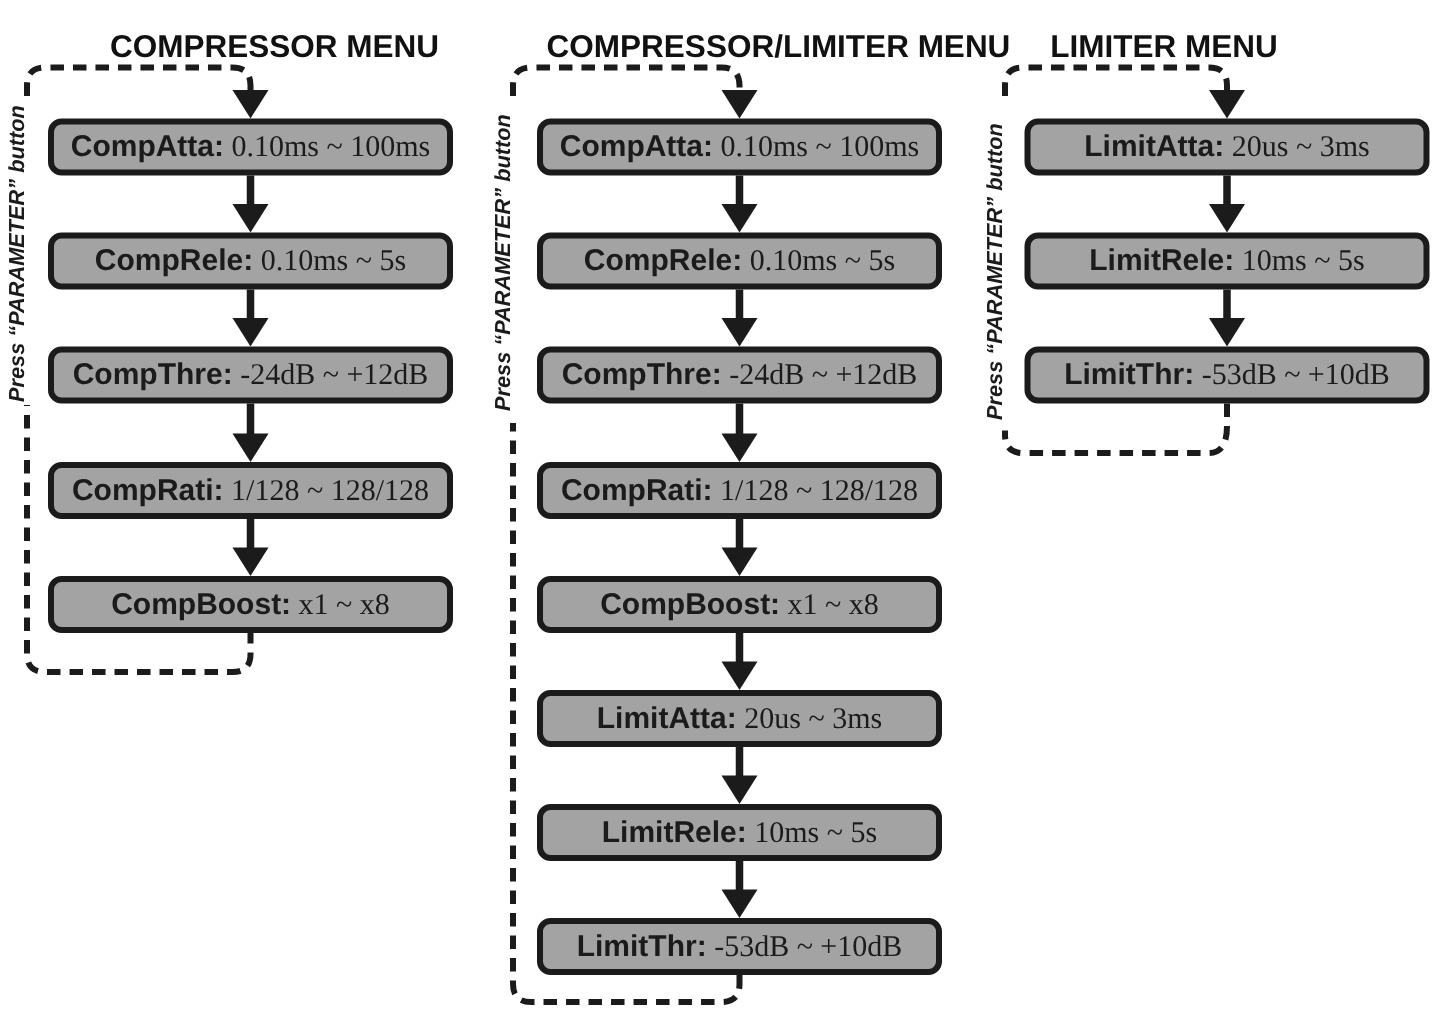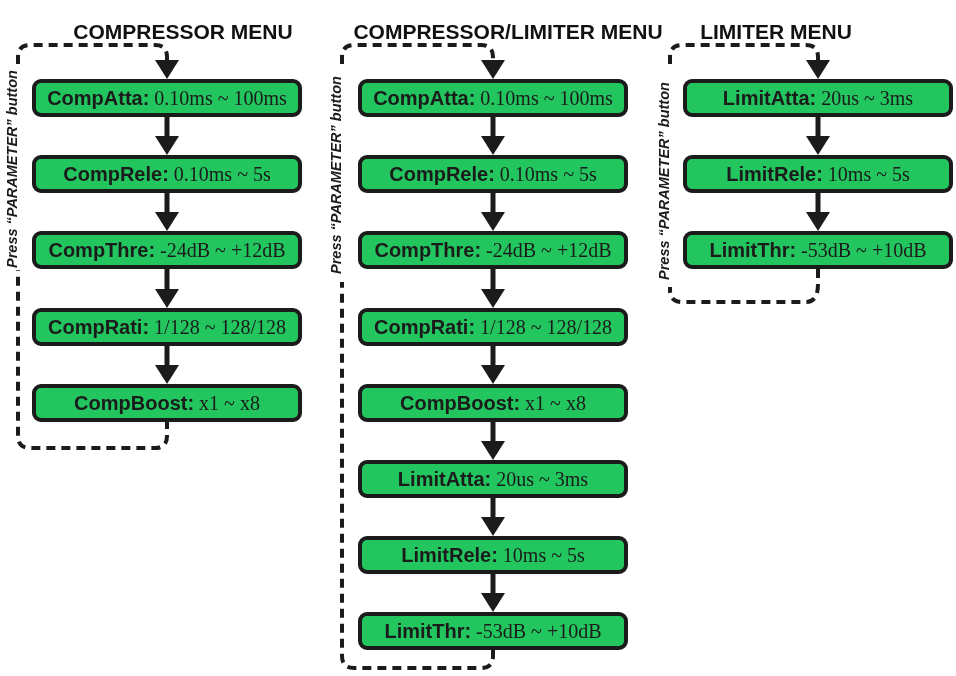--- a/index.html
+++ b/index.html
@@ -15,21 +15,21 @@
   .stem{fill:#1b1b1b;}
   .head{fill:#1b1b1b;stroke:none;}
   .title{
     position:absolute;top:3px;
     font-weight:bold;font-size:21px;letter-spacing:0px;
     color:#111111;white-space:nowrap;
     transform:translateX(-50%);
   }
   .node{
     position:absolute;width:270px;height:38px;box-sizing:border-box;
-    border:4px solid #1b1b1b;border-radius:9px;background:#22c55e;
+    border:4px solid #1b1b1b;border-radius:9px;background:#a3a3a3;
     display:flex;align-items:center;justify-content:center;
     font-size:20px;color:#1b1b1b;white-space:nowrap;
   }
   .node .lbl{font-weight:bold;}
   .node .rng{margin-left:5px;font-family:Liberation Serif, serif;}
   .vlabel{
     position:absolute;height:18px;line-height:18px;white-space:nowrap;
     font-style:italic;font-weight:bold;font-size:14.5px;color:#1b1b1b;
     transform:rotate(-90deg);transform-origin:0 100%;
   }
@@ -103,21 +103,21 @@
       <span class="lbl">CompRati:</span>
       <span class="rng">1/128 ~ 128/128</span>
     </div>
     <div class="node" style="left:32px;top:384px;">
       <span class="lbl">CompBoost:</span>
       <span class="rng">x1 ~ x8</span>
     </div>
   </section>
 
   <section>
-    <h2 class="title" style="left:508px;">COMPRESSOR/LIMITER MENU</h2>
+    <h2 class="title" style="left:519px;">COMPRESSOR/LIMITER MENU</h2>
     <div class="vlabel" style="left:345px;top:256px;">Press “PARAMETER” button</div>
 
     <div class="node" style="left:358px;top:79px;">
       <span class="lbl">CompAtta:</span>
       <span class="rng">0.10ms ~ 100ms</span>
     </div>
     <div class="node" style="left:358px;top:155px;">
       <span class="lbl">CompRele:</span>
       <span class="rng">0.10ms ~ 5s</span>
     </div>

